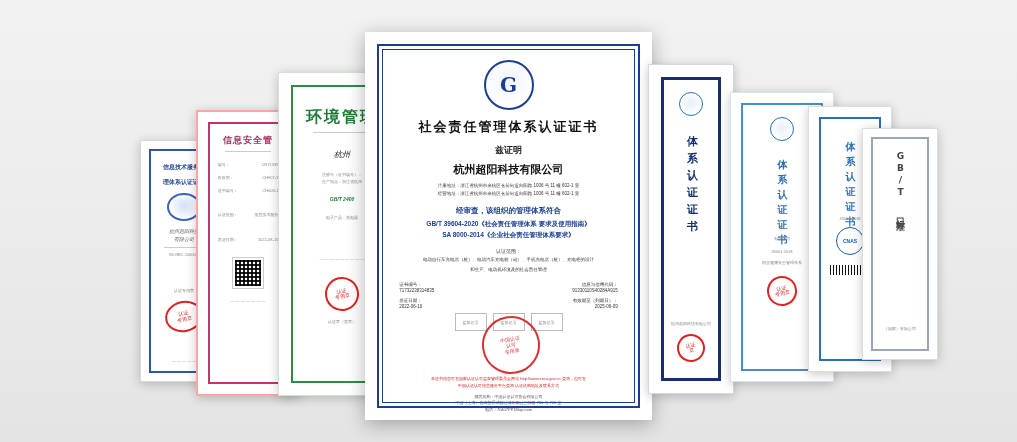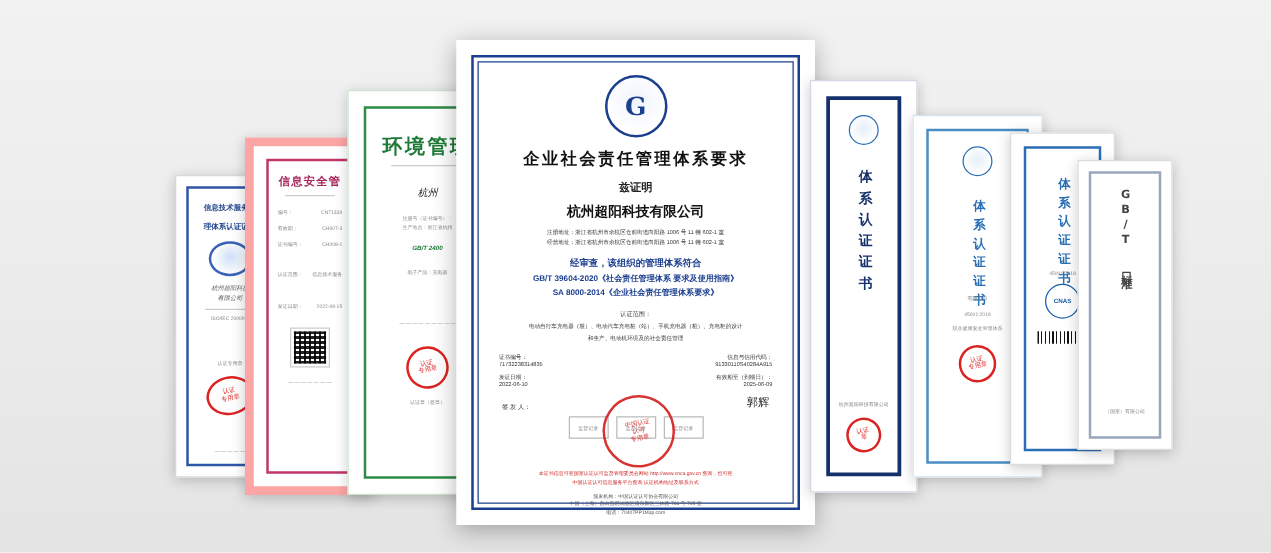--- a/index.html
+++ b/index.html
@@ -51,21 +51,21 @@
     background:repeating-linear-gradient(90deg,#111 0 1px,#fff 1px 3px,#111 3px 4px,#fff 4px 6px);
   }
 
   
   #c1{left:140px;top:140px;width:88px;height:242px;border:1px solid #d8d8d8;}
   #c1 .inner{border:2px solid #2f56a6;margin:4px;inset:4px;padding:6px 4px;}
   #c1 .h{font-size:6px;color:#24488f;font-weight:bold;margin-top:6px;text-align:center;line-height:1.5;}
   #c1 .emblem{width:30px;height:30px;border-radius:50%;border:2px solid #3a63b8;margin:6px auto;
     background:radial-gradient(circle at 50% 45%,#cfe0f7 0%,#fff 70%);}
   
-  #c2{left:196px;top:110px;width:104px;height:286px;border:7px solid #fca5a5;}
+  #c2{left:196px;top:110px;width:104px;height:286px;border:2px solid #fca5a5;}
   #c2 .inner{margin:5px;inset:5px;border:2px solid #c0366b;padding:6px 5px;}
   #c2 .h{font-size:9px;color:#a8285c;font-weight:bold;text-align:center;margin-top:4px;letter-spacing:1px;}
   
   #c3{left:278px;top:72px;width:128px;height:324px;border:1px solid #cfe3cf;}
   #c3 .inner{margin:6px;inset:6px;border:2px solid #2e8b45;padding:10px 8px;}
   #c3 .h{font-size:16px;color:#1f7a38;font-weight:bold;text-align:center;margin-top:10px;letter-spacing:2px;}
   
   #c0{left:365px;top:32px;width:287px;height:388px;background:#fff;box-shadow:0 4px 18px rgba(0,0,0,.3);}
   #c0 .frame1{position:absolute;inset:12px;border:2px solid #1b3e8f;}
   #c0 .frame2{position:absolute;inset:17px;border:1px solid #1b3e8f;}
@@ -171,21 +171,21 @@
       <div class="seal" style="width:30px;height:30px;margin:14px auto 2px;">认证<br>专用章</div>
       <div class="tiny" style="margin-top:6px;">认证章（签章）</div>
     </div>
   </div>
 
   <div class="cert" id="c0">
     <div class="frame1"></div>
     <div class="frame2"></div>
     <div class="content">
       <div class="logo">G</div>
-      <div class="maintitle">企业社会责任管理体系要求</div>
+      <div class="maintitle">社会责任管理体系认证证书</div>
       <div class="sub">兹证明</div>
       <div class="company">杭州超阳科技有限公司</div>
       <div class="bodyline">注册地址：浙江省杭州市余杭区仓前街道向阳路 1006 号 11 幢 602-1 室</div>
       <div class="bodyline" style="margin-top:0">经营地址：浙江省杭州市余杭区仓前街道向阳路 1006 号 11 幢 602-1 室</div>
       <div class="hl">经审查，该组织的管理体系符合</div>
       <div class="hl2">GB/T 39604-2020《社会责任管理体系 要求及使用指南》</div>
       <div class="hl2">SA 8000-2014《企业社会责任管理体系要求》</div>
       <div class="scopehead">认证范围：</div>
       <div class="scope">电动自行车充电器（桩）、电动汽车充电桩（站）、手机充电器（桩）、充电柜的设计</div>
       <div class="scope">和生产、电动机环境及的社会责任管理</div>
@@ -200,24 +200,20 @@
       </div>
       <div class="dates" style="margin-top:5px">
         <span>发证日期：</span>
         <span>有效期至（到期日）：</span>
       </div>
       <div class="dates" style="margin-top:1px">
         <span>2022-06-10</span>
         <span>2025-06-09</span>
       </div>
 
-      <div class="signrow">
-        <span style="font-size:5px;color:#333;">签 发 人：</span>
-        <span style="font-size:9px;color:#222;font-family:'DejaVu Serif',serif;">郭辉</span>
-      </div>
 
       <div class="stamps">
         <div class="stampbox">监督记录</div>
         <div class="stampbox">监督记录</div>
         <div class="stampbox">监督记录</div>
       </div>
     </div>
 
     <div class="redseal">中国认证<br>认可<br>专用章</div>
     <div class="redtext">

